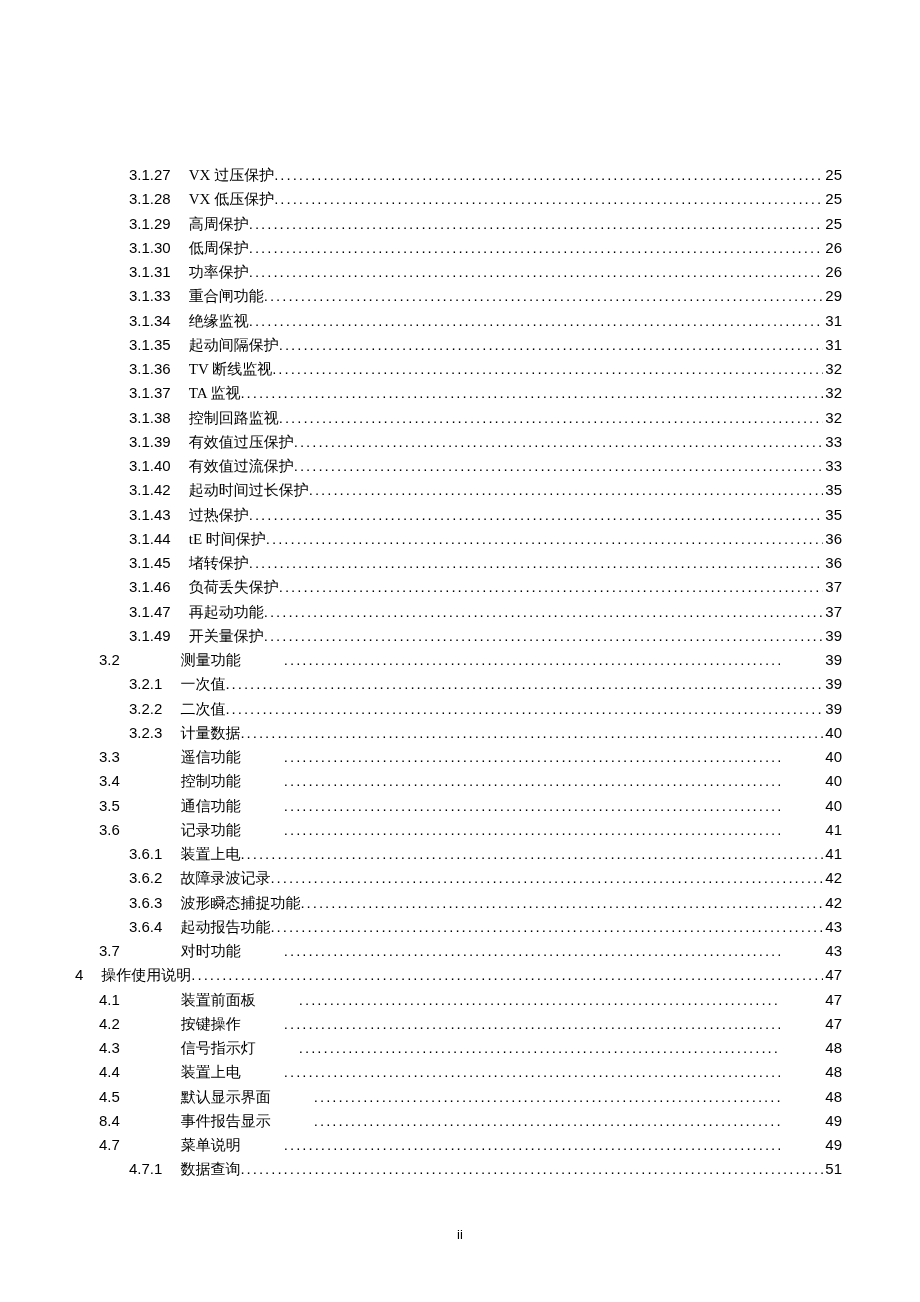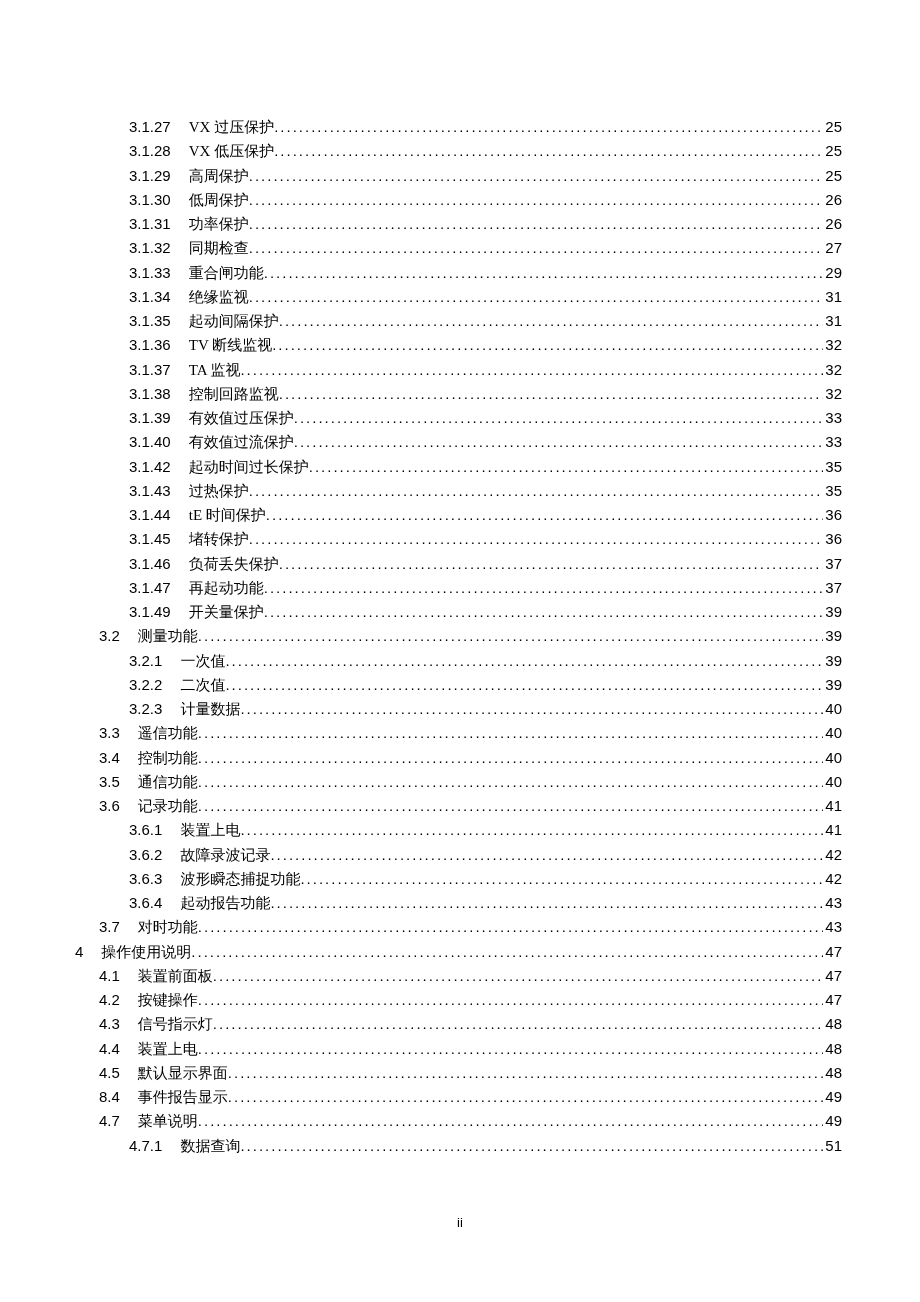--- a/index.html
+++ b/index.html
@@ -20,42 +20,43 @@
     white-space:nowrap;
     line-height:24.25px;
     height:24.25px;
   }
   .num{
     flex:0 0 auto;
     padding-right:18px;
   }
   .title{
     flex:0 0 auto;
+    margin-top:48px;
   }
   .dots{
     flex:1 1 auto;
     overflow:hidden;
     letter-spacing:2px;
     font-family:Arial,sans-serif;
     color:#000;
   }
   .dots::after{
     content:"......................................................................................................................................................................................................................................................";
   }
   .pg{
     flex:0 0 auto;
     padding-left:2px;
     font-family:Arial,sans-serif;
   }
   .lvl1{padding-left:0px;}
-  .lvl2{padding-left:24px;}
+  .lvl2{padding-left:24px;gap:43px;}
   .lvl3{padding-left:54px;}
   .page-num{
     position:absolute;
-    bottom:72px;
+    bottom:60px;
     left:0;right:0;
     text-align:center;
     font-size:13px;
     font-family:Arial,sans-serif;
   }
   .number-western{
     font-family:Arial,sans-serif;
   }
 </style>
 </head>
@@ -87,26 +88,20 @@
         <span class="dots"></span>
         <span class="pg">26</span>
       </div>
       <div class="toc-line lvl3">
         <span class="num number-western">3.1.31</span>
         <span class="title">功率保护</span>
         <span class="dots"></span>
         <span class="pg">26</span>
       </div>
       <div class="toc-line lvl3">
-        <span class="num number-western">3.1.32</span>
-        <span class="title">同期检查</span>
-        <span class="dots"></span>
-        <span class="pg">27</span>
-      </div>
-      <div class="toc-line lvl3">
         <span class="num number-western">3.1.33</span>
         <span class="title">重合闸功能</span>
         <span class="dots"></span>
         <span class="pg">29</span>
       </div>
       <div class="toc-line lvl3">
         <span class="num number-western">3.1.34</span>
         <span class="title">绝缘监视</span>
         <span class="dots"></span>
         <span class="pg">31</span>

